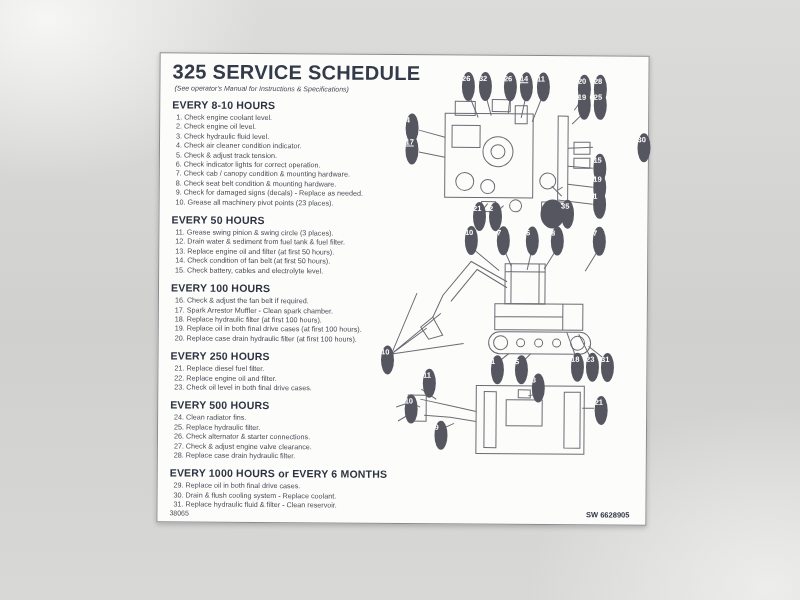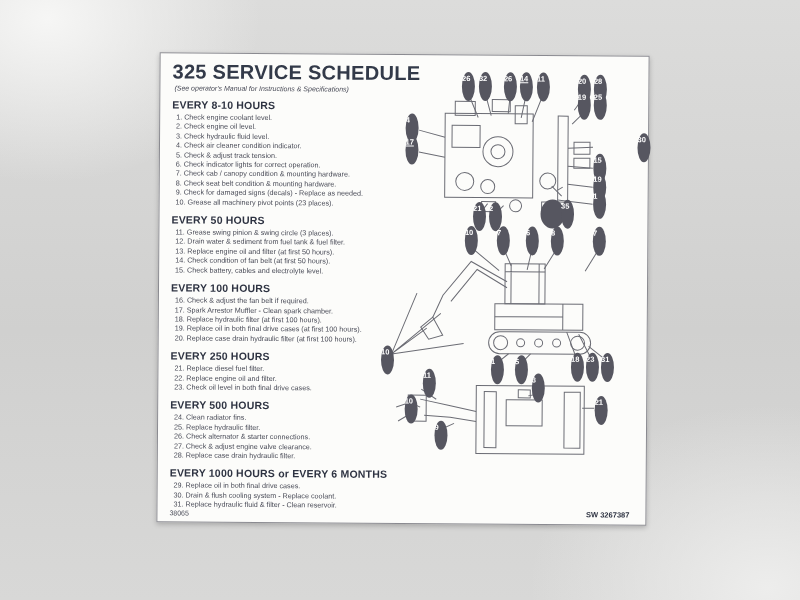--- a/index.html
+++ b/index.html
@@ -199,14 +199,14 @@
         <div class="callout" style="left: 449px; top: 311px;">31</div>
         <div class="callout" style="left: 380px; top: 332px;">3</div>
         <div class="callout" style="left: 263px; top: 328px; margin-left: 8px;">11</div>
         <div class="callout" style="left: 253px; top: 354px;">10</div>
         <div class="callout" style="left: 283px; top: 380px;">9</div>
         <div class="callout" style="left: 443px; top: 354px;">21</div>
       </div>
   </div>
 
   <div class="footer-left">38065</div>
-  <div class="footer-right">SW 3267387</div>
+  <div class="footer-right">SW 6628905</div>
 </div>
 
 </body></html>

